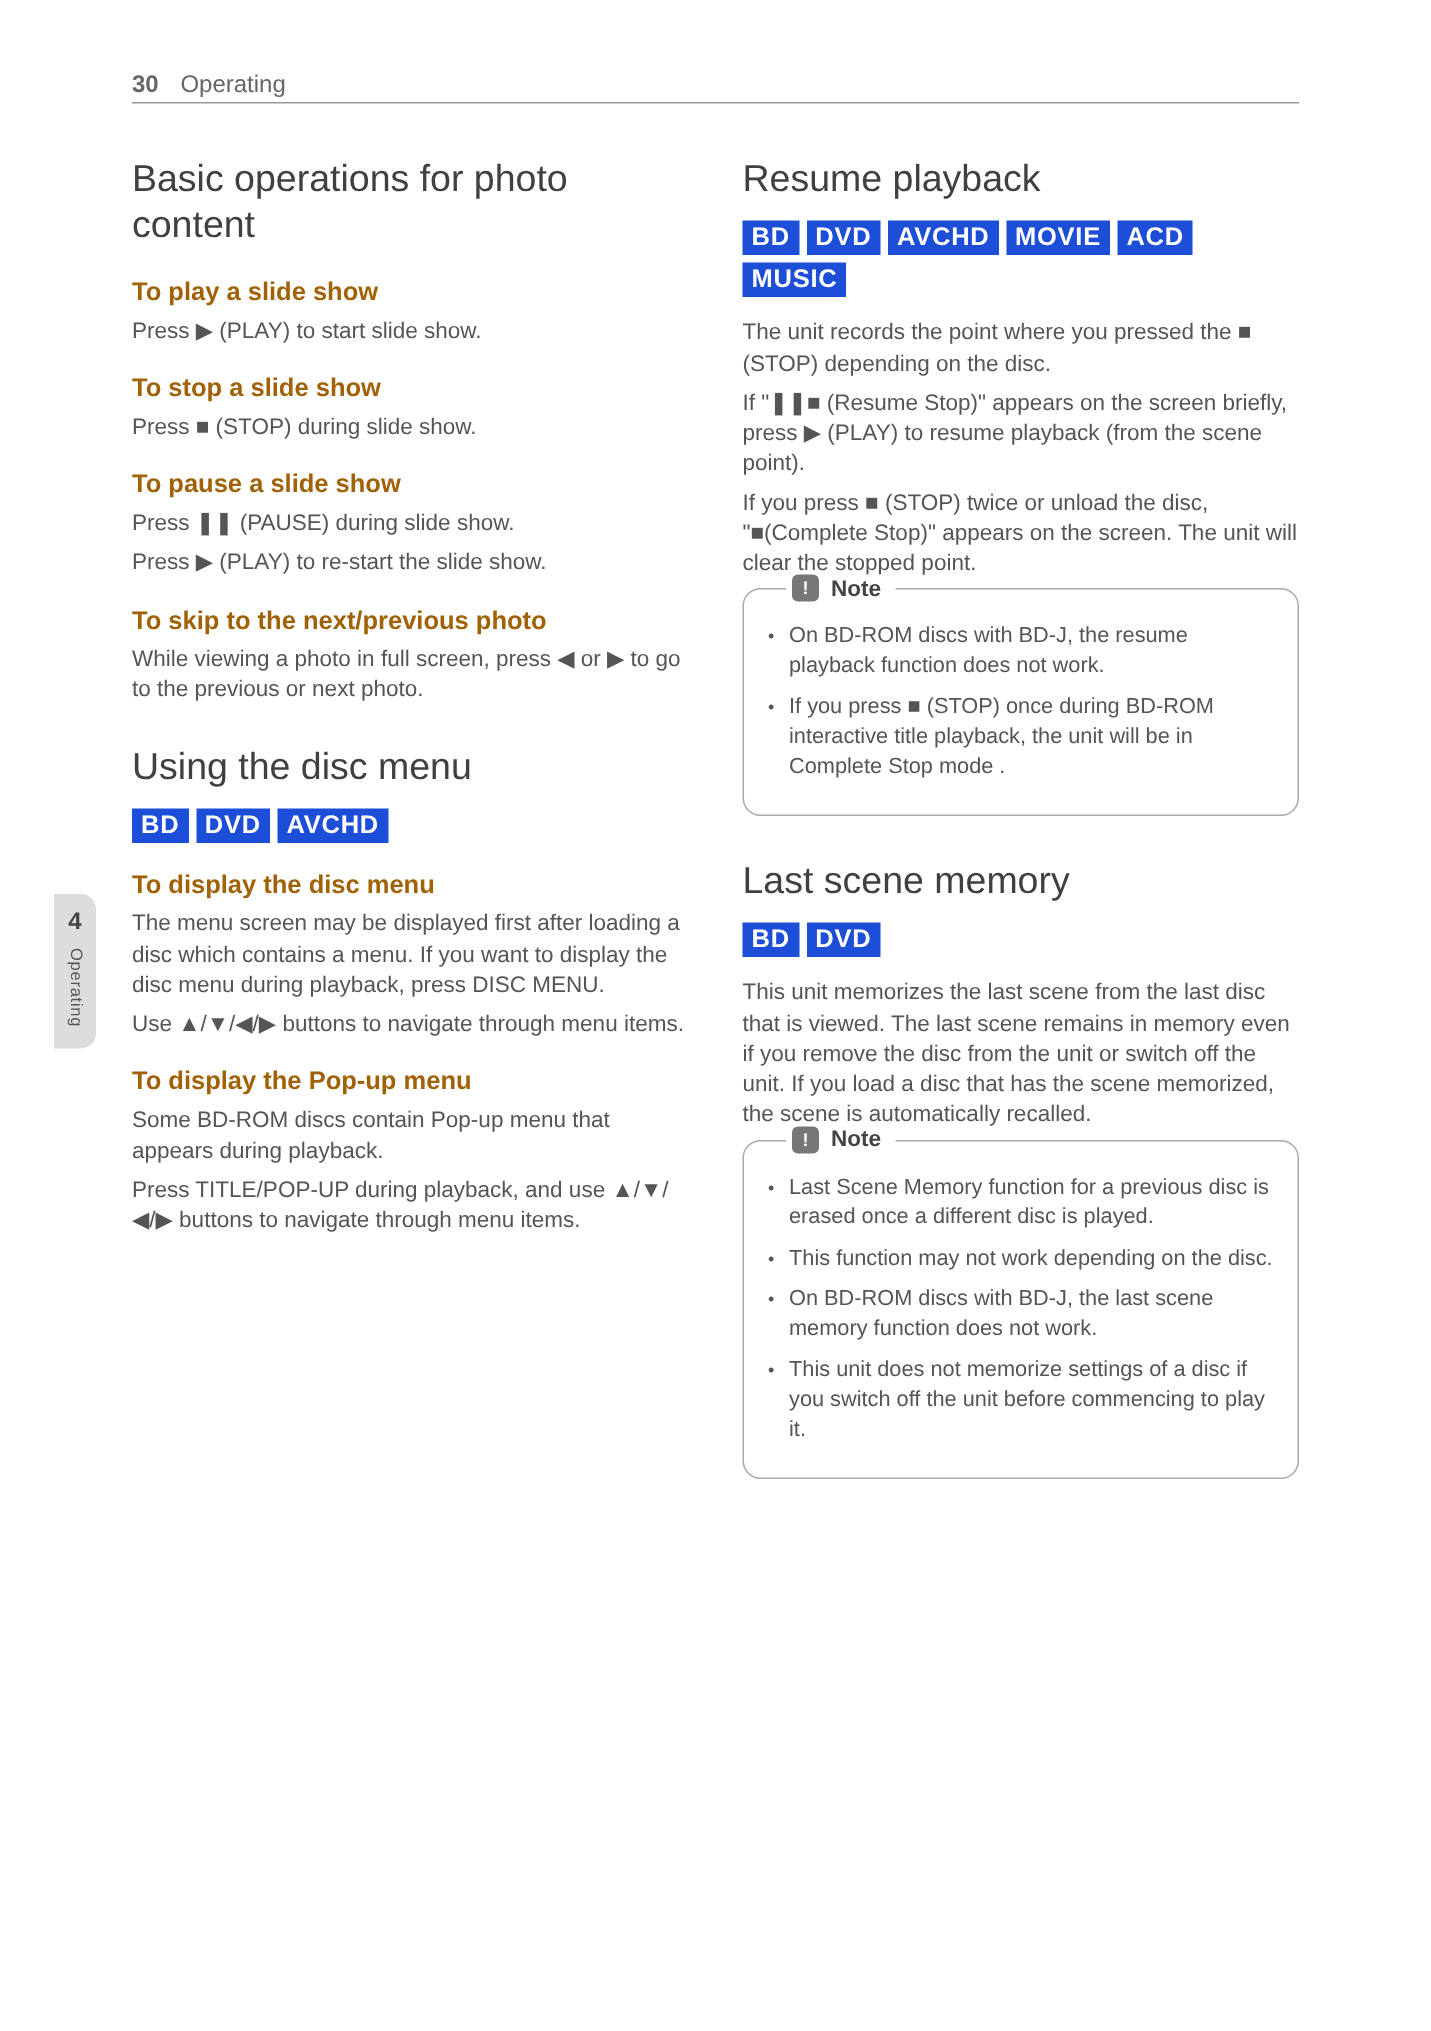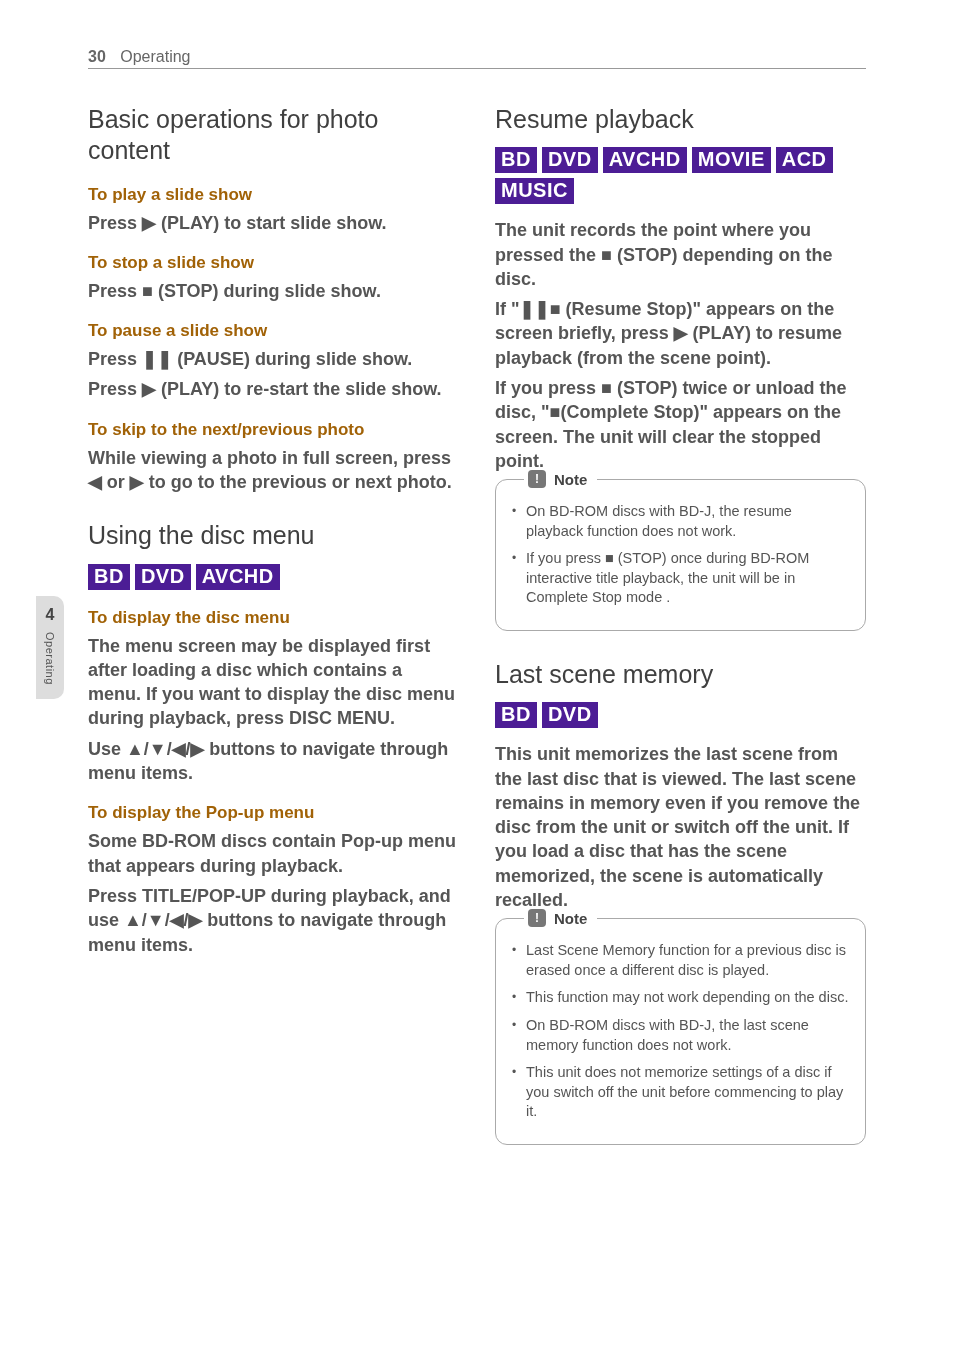--- a/index.html
+++ b/index.html
@@ -73,37 +73,37 @@
     margin-bottom: 12px;
   }
   .sub-title {
     color: #a16207;
     font-size: 17px;
     font-weight: 600;
     margin-top: 18px;
     margin-bottom: 6px;
   }
   .body-text {
-    font-size: 18px;
+    font-size: 15px;
     color: #555;
     line-height: 1.35;
     margin-bottom: 6px;
-    font-weight: 700;
+    font-weight: 400;
   }
   .badges {
     display: flex;
     flex-wrap: wrap;
     gap: 5px;
     margin-bottom: 14px;
   }
   .badge {
-    background: #4c1d95;
+    background: #1d4ed8;
     color: #fff;
     font-weight: 800;
-    font-size: 20px;
+    font-size: 17px;
     padding: 1px 6px 2px 6px;
     letter-spacing: 0.5px;
     font-family: Arial, sans-serif;
   }
   .note-box {
     border: 1px solid #aaa;
     border-radius: 12px;
     padding: 22px 16px 14px 16px;
     margin-top: 6px;
     position: relative;

